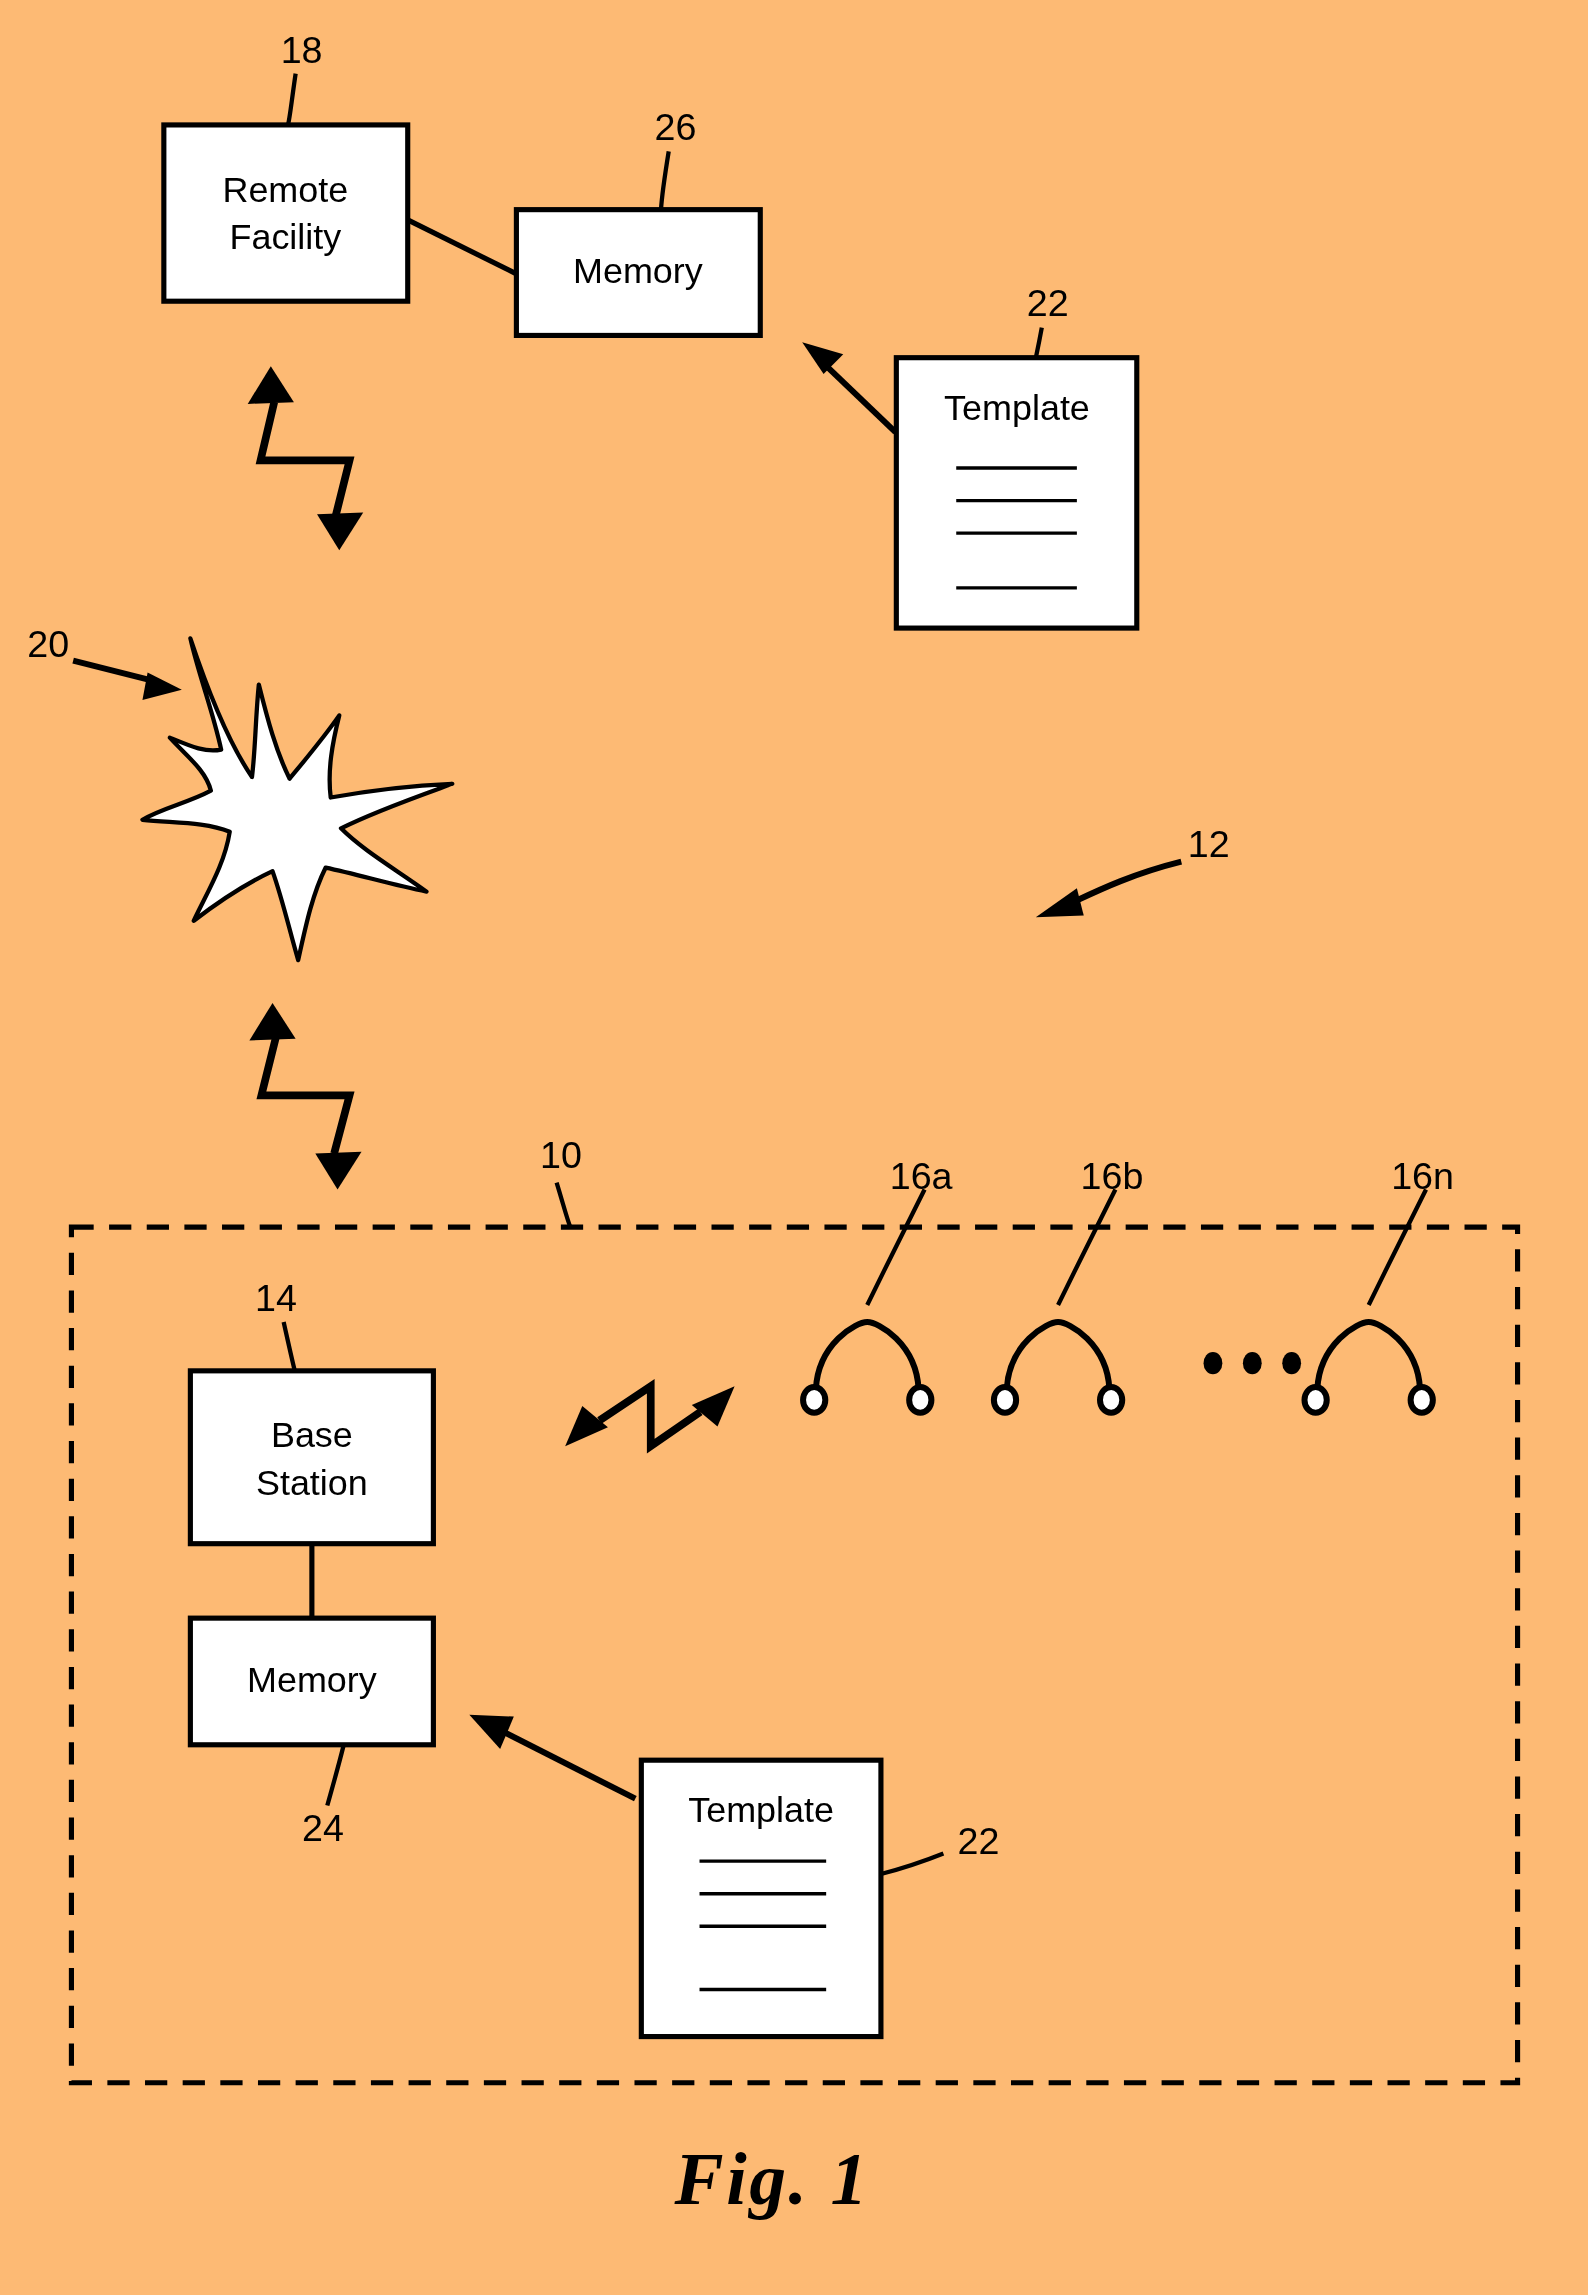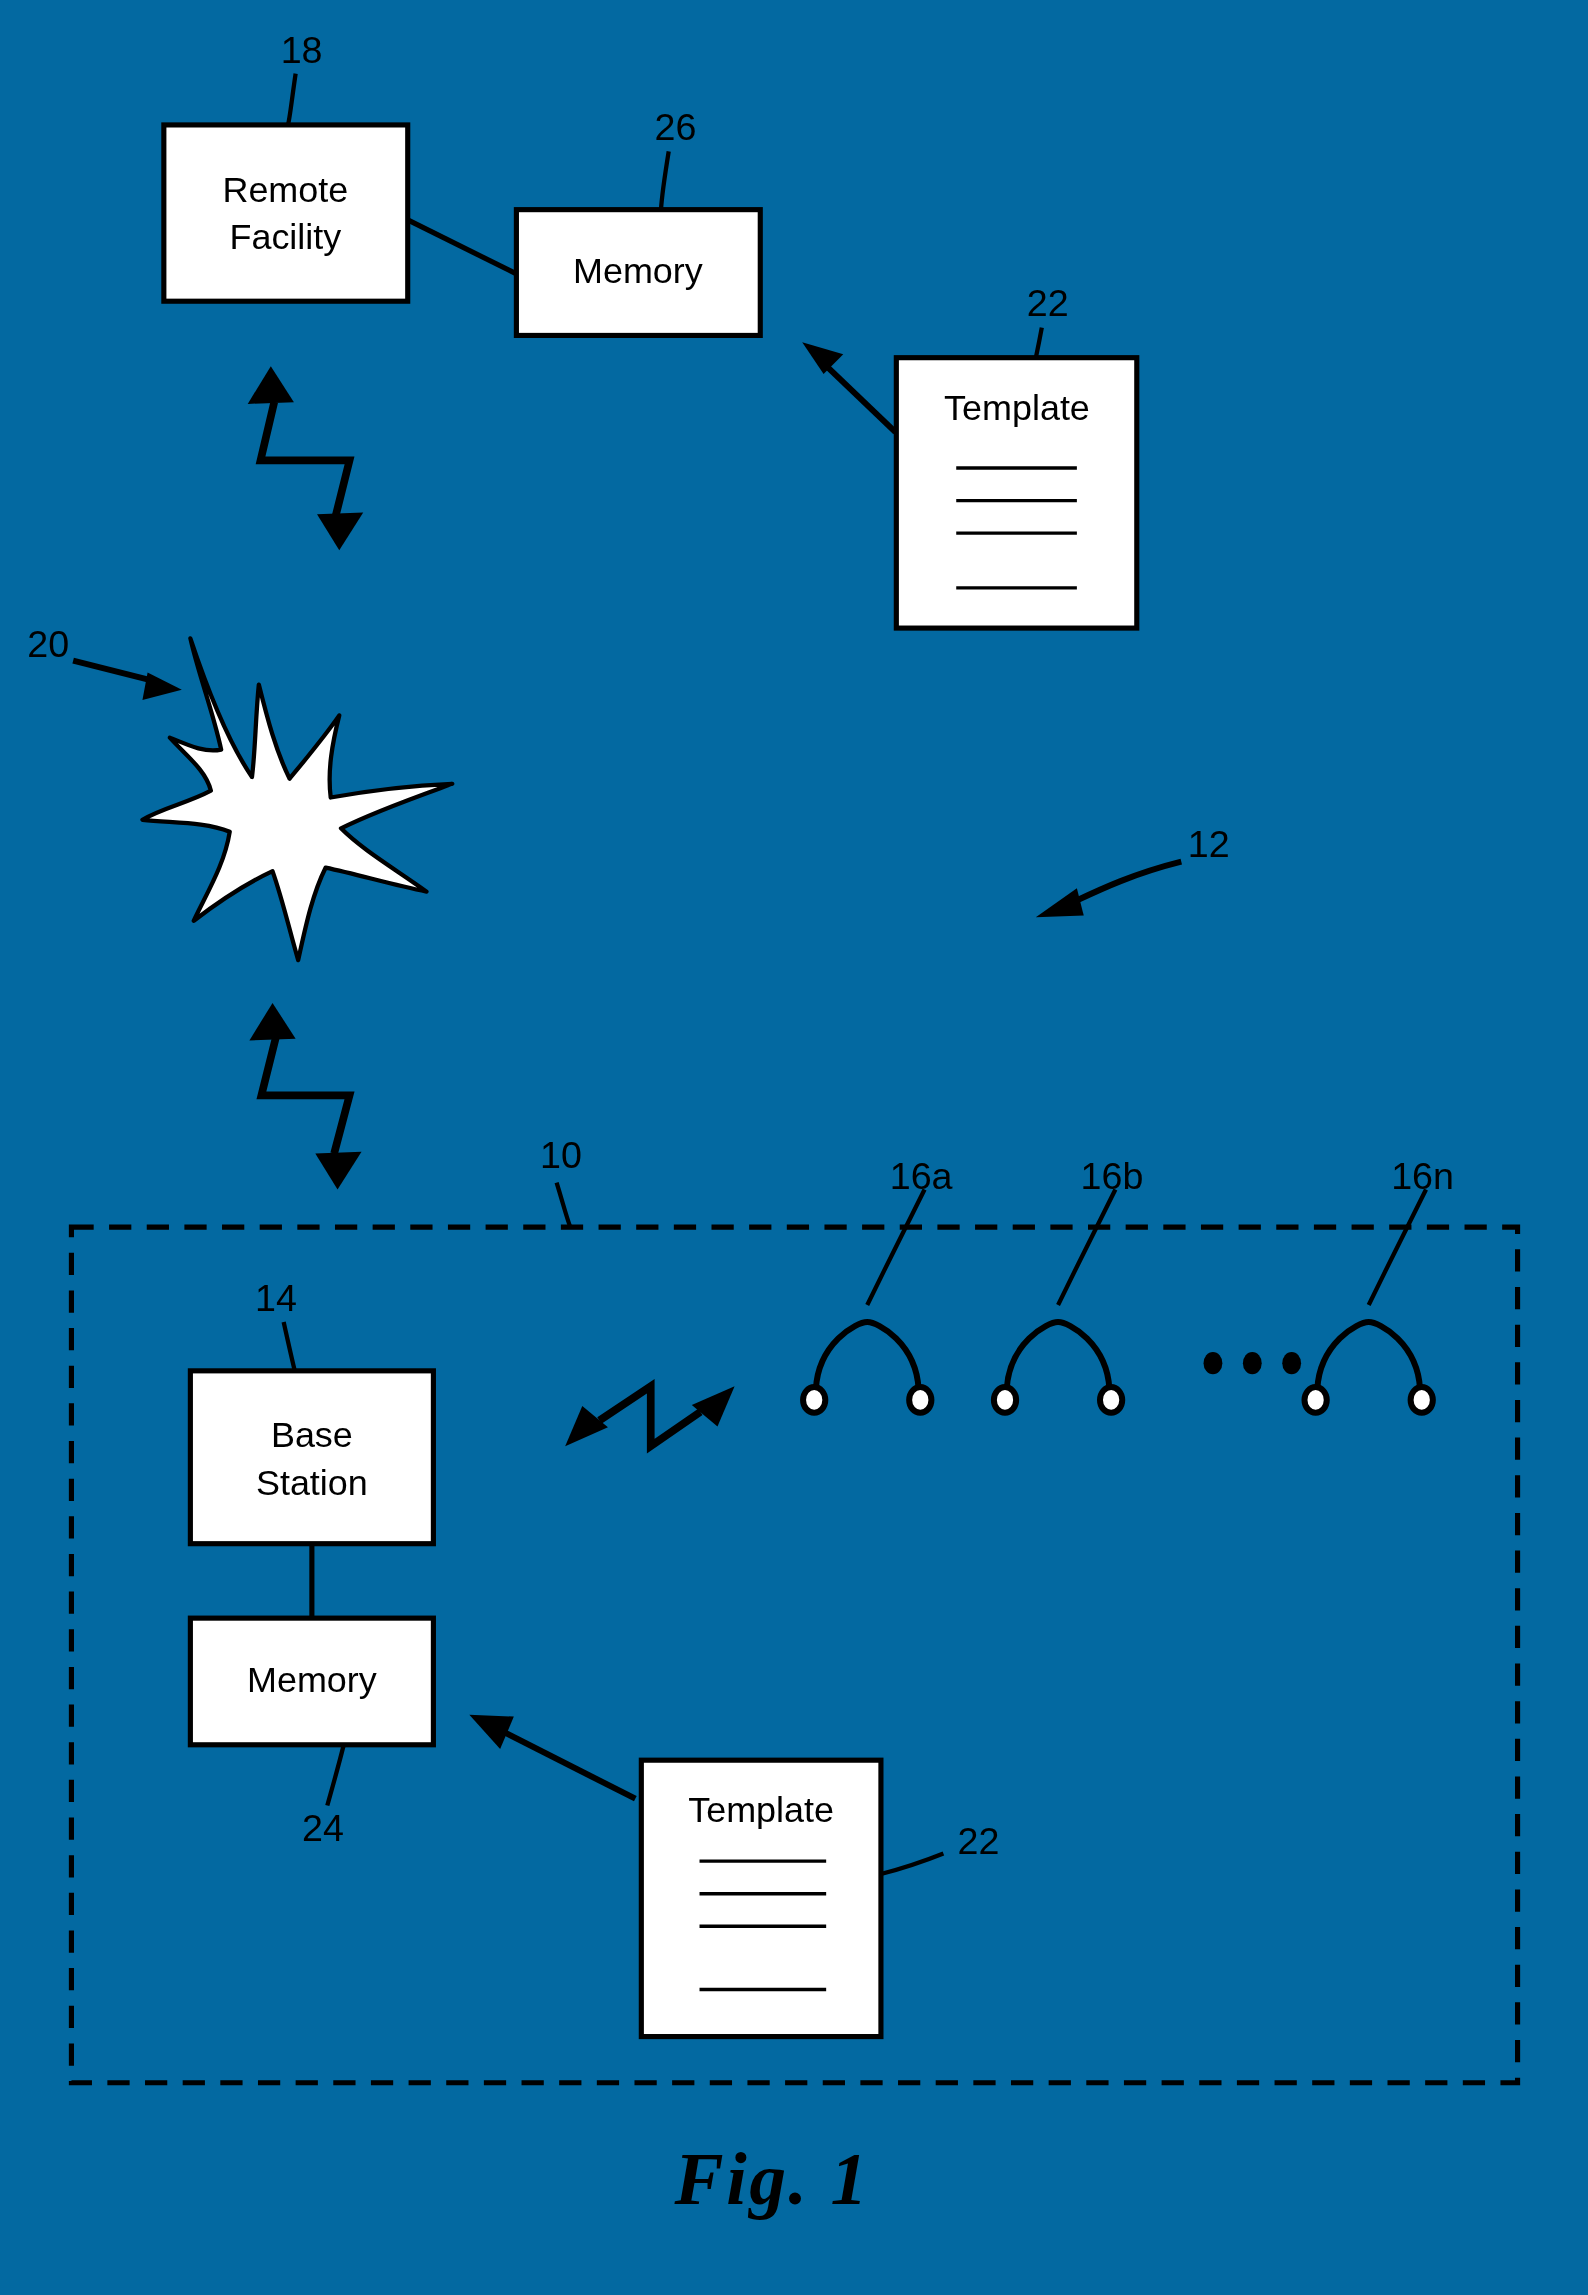--- a/index.html
+++ b/index.html
@@ -8,21 +8,21 @@
     background: #ffffff;
   }
   body {
     font-family: "Liberation Sans", sans-serif;
     color: #000000;
   }
   #figure-root {
     position: relative;
     width: 1589px;
     height: 2295px;
-    background: #0369a1;
+    background: #fdba74;
     overflow: hidden;
   }
   svg#figure-canvas {
     position: absolute;
     left: 0;
     top: 0;
     width: 1589px;
     height: 2295px;
   }
   .box-label {

